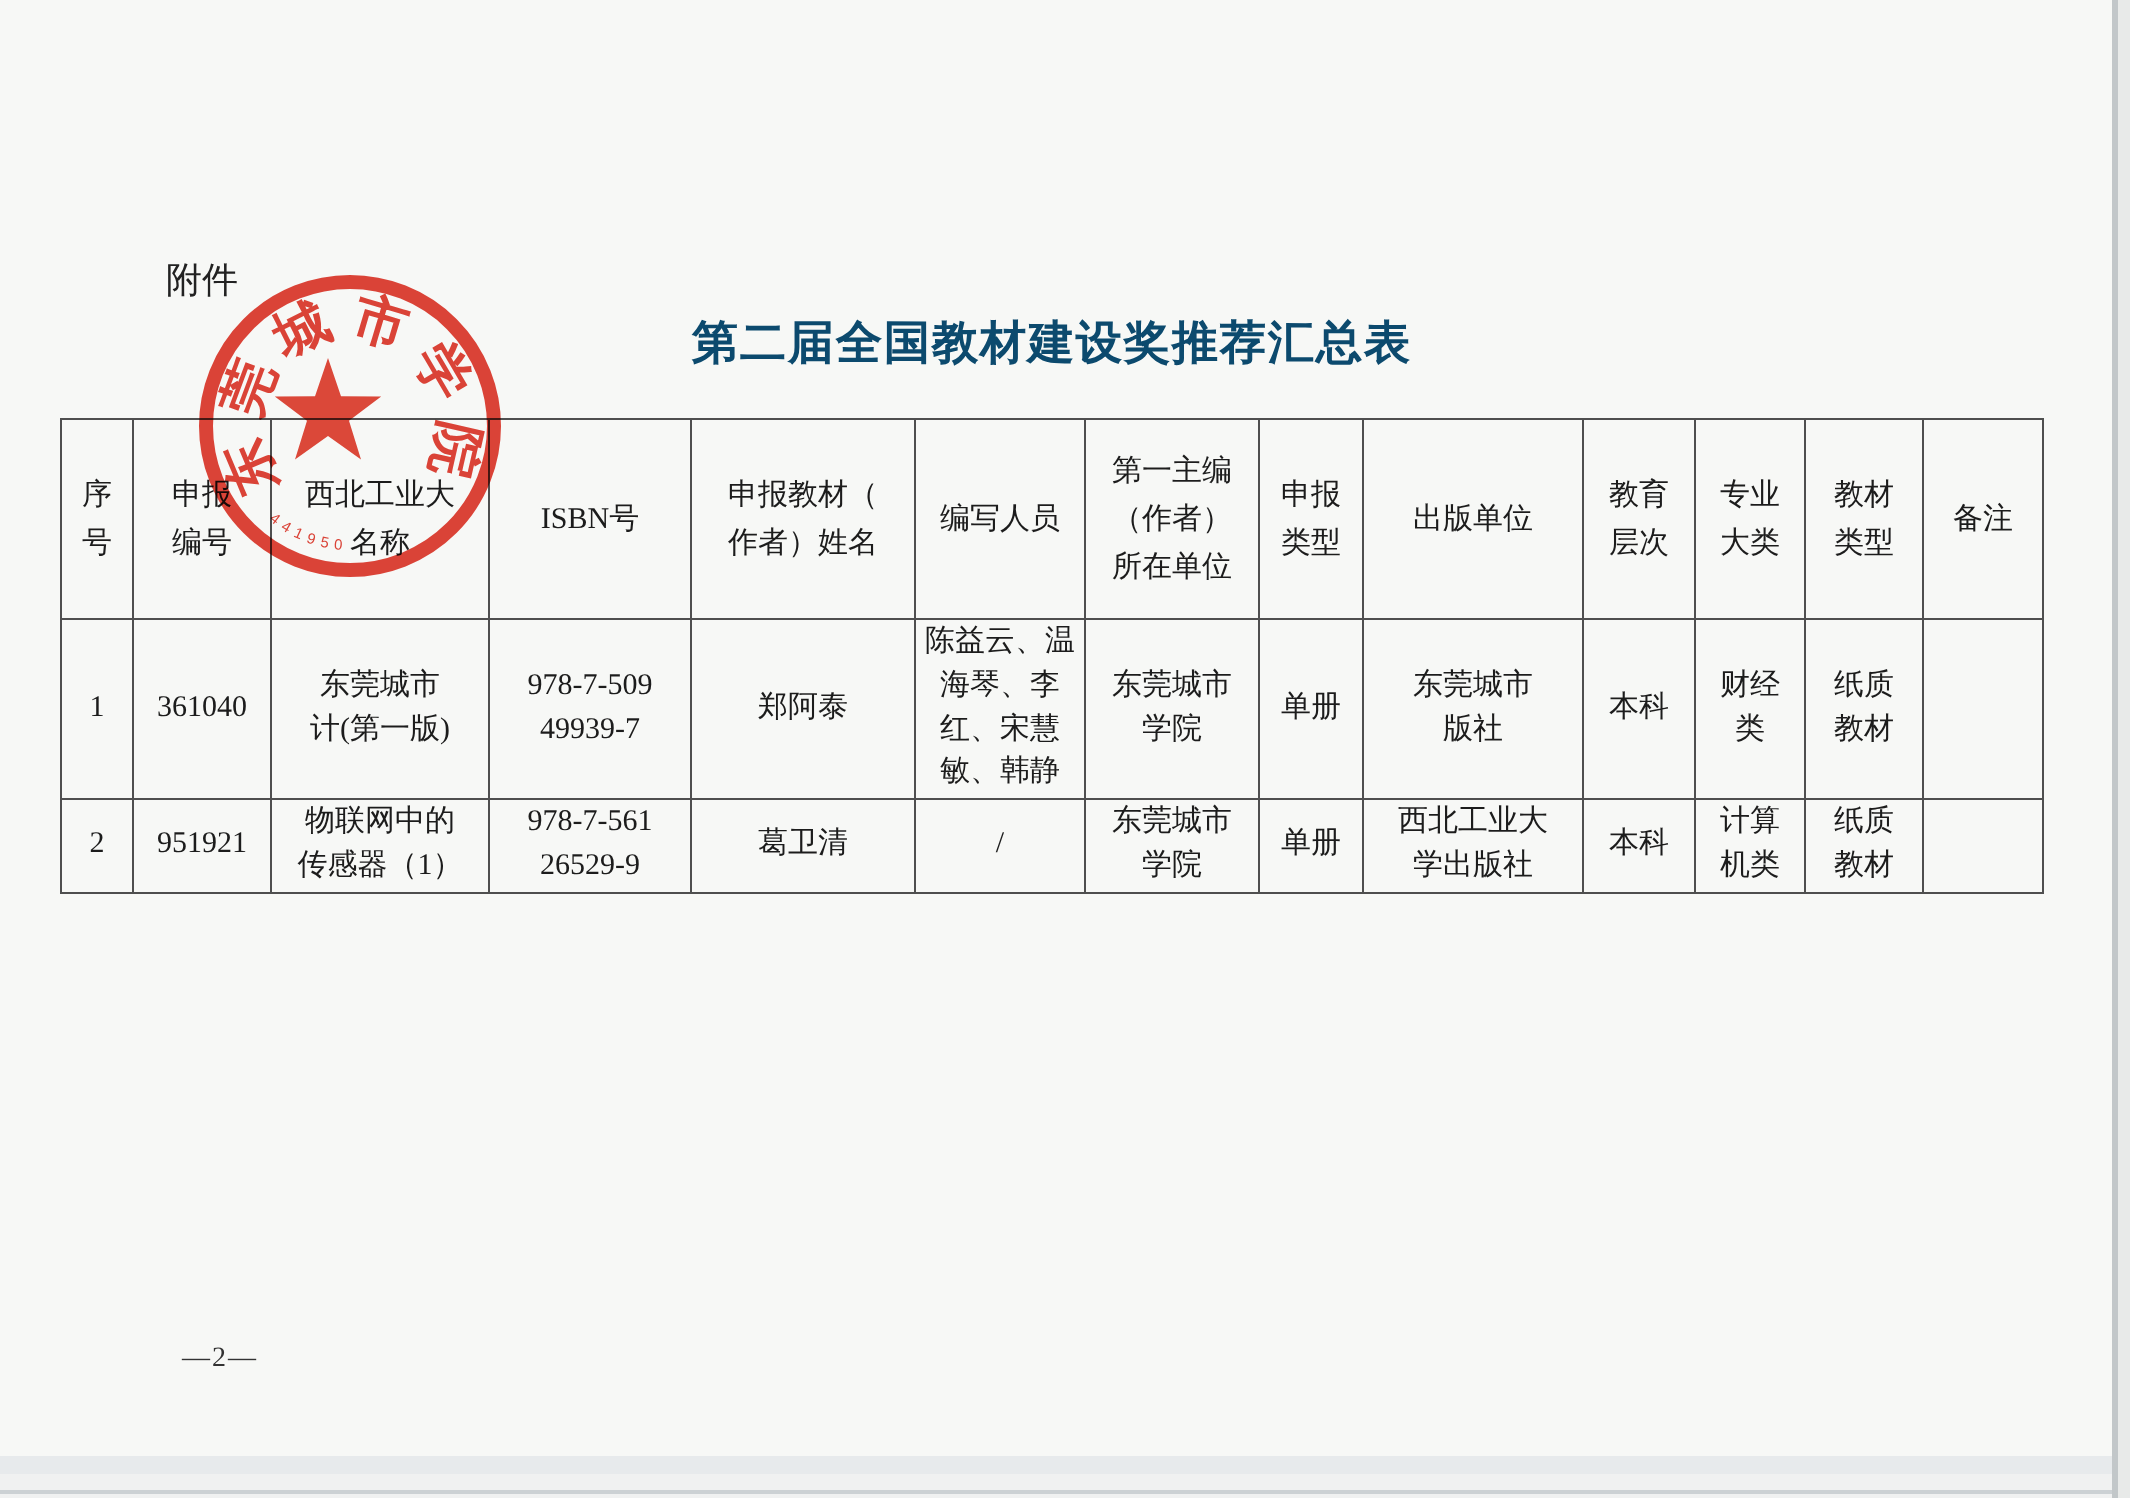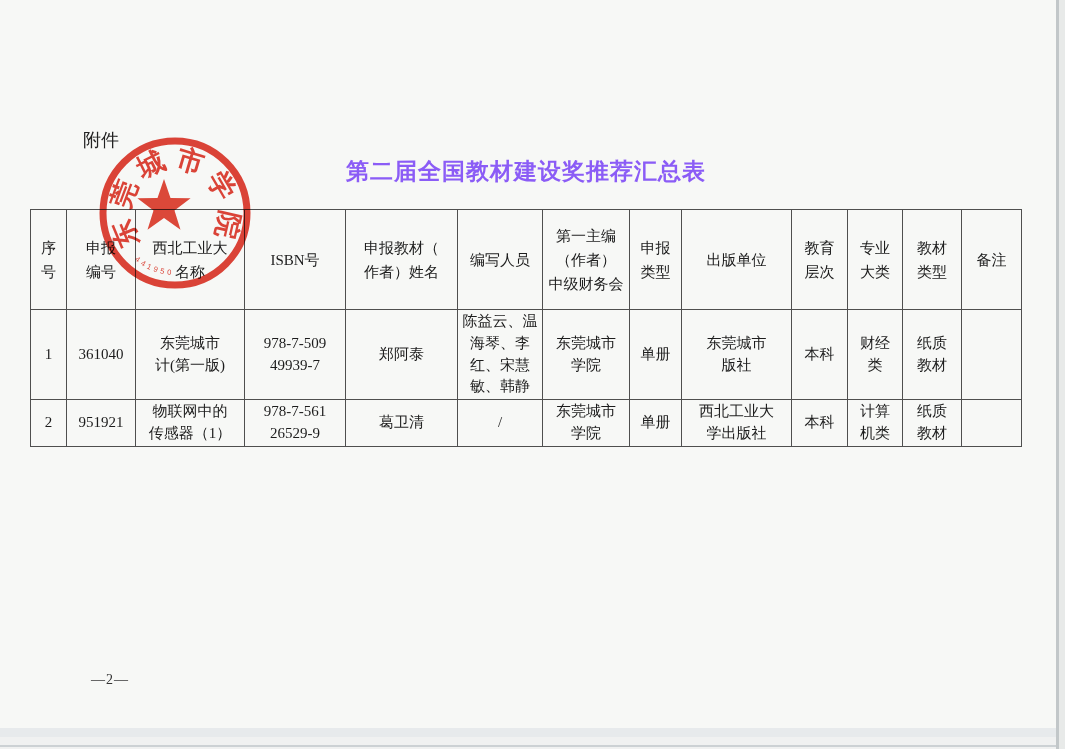--- a/index.html
+++ b/index.html
@@ -12,21 +12,21 @@
     color:#1e1e1e;
   }
   .attachment{
     position:absolute;left:83px;top:128px;
     font-size:18px;color:#222;
     font-family:"Liberation Sans", sans-serif;
   }
   .title{
     position:absolute;left:30px;top:156px;width:992px;margin:0;
     text-align:center;
-    font-size:23px;font-weight:700;letter-spacing:1px;color:#8b5cf6;
+    font-size:23px;font-weight:700;letter-spacing:1px;color:#0c4a6e;
     font-family:"Liberation Sans", sans-serif;
   }
   table.grid{
     position:absolute;left:30px;top:209px;
     width:992px;
     border-collapse:collapse;table-layout:fixed;
   }
   table.grid th, table.grid td{
     border:1px solid #4f4f4f;
     padding:1px 2px;
@@ -94,21 +94,21 @@
         <th class="gap">申报
 编号</th>
         <th>西北工业大
 名称</th>
         <th class="isbn-h">ISBN号</th>
         <th>申报教材（
 作者）姓名</th>
         <th>编写人员</th>
         <th>第一主编
 （作者）
-中级财务会</th>
+所在单位</th>
         <th>申报
 类型</th>
         <th>出版单位</th>
         <th>教育
 层次</th>
         <th>专业
 大类</th>
         <th>教材
 类型</th>
         <th>备注</th>

